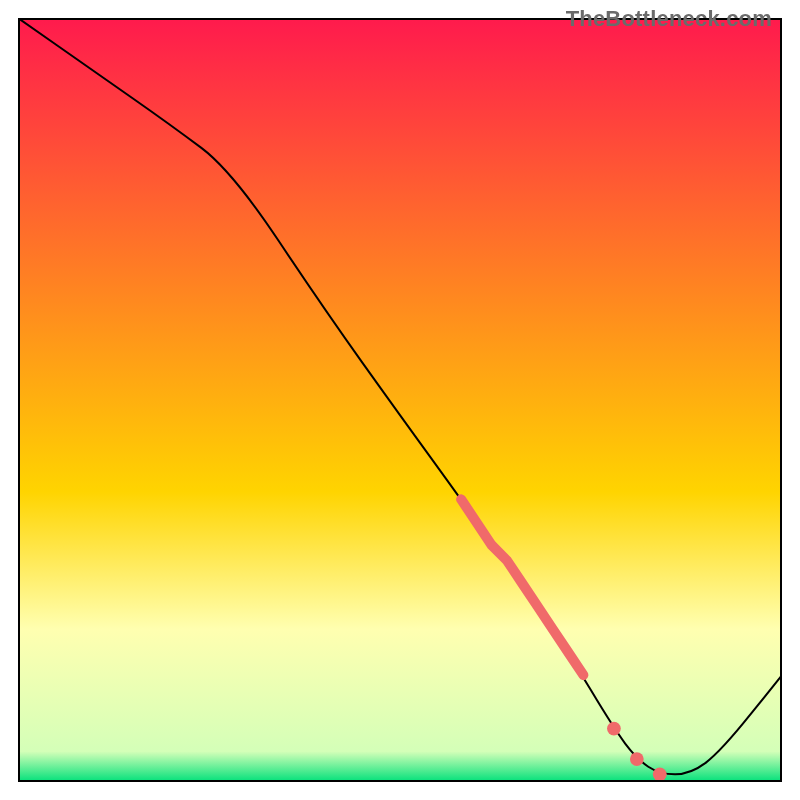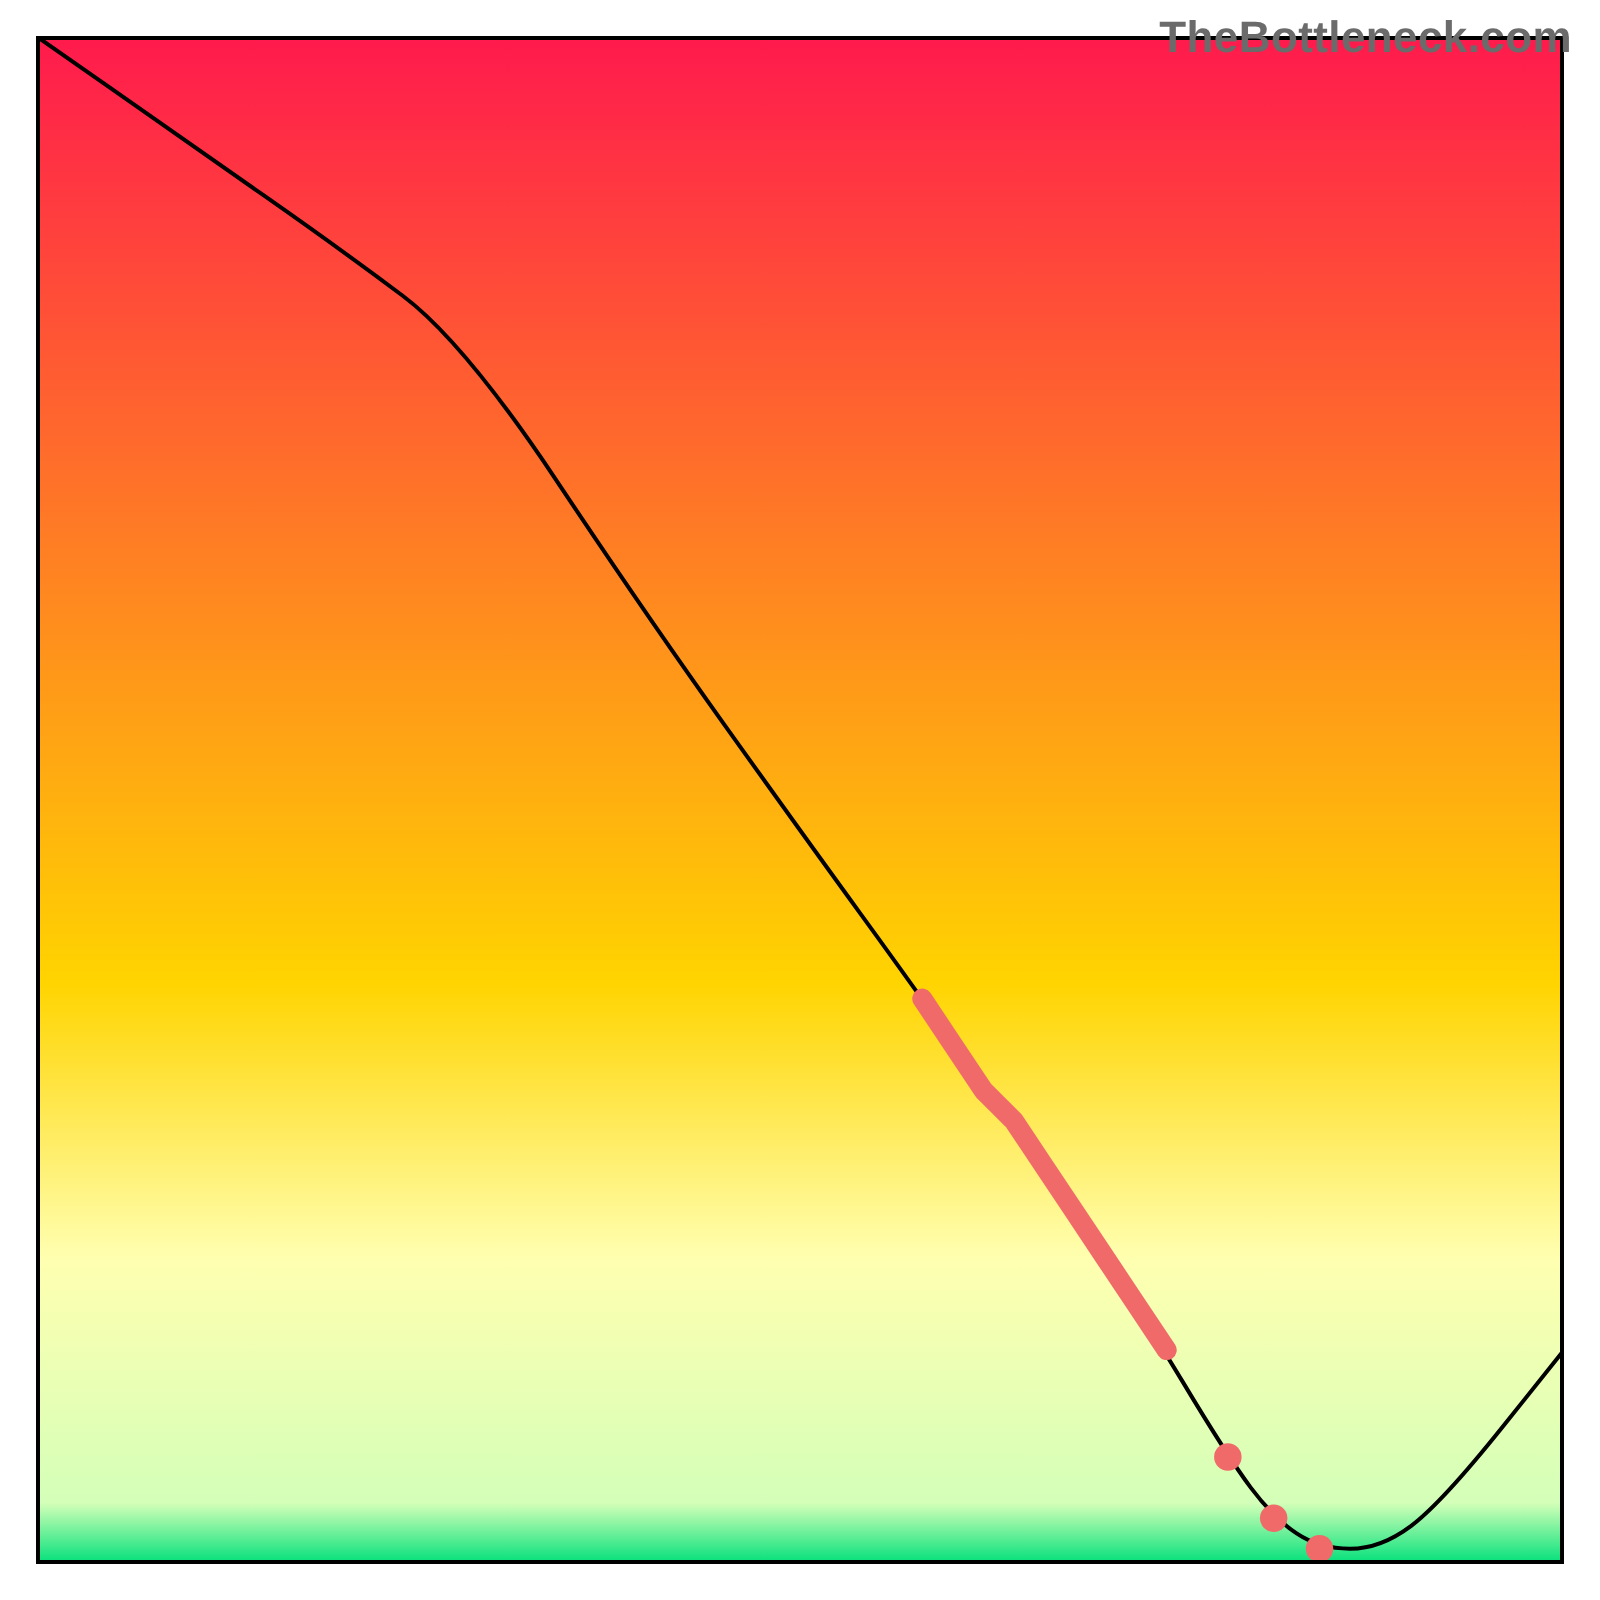--- a/index.html
+++ b/index.html
@@ -12,21 +12,21 @@
     font-family: Arial, Helvetica, sans-serif;
   }
   .stage {
     position: relative;
     width: 800px;
     height: 800px;
   }
   .watermark {
     position: absolute;
     top: 6px;
-    right: 14px;
+    right: 28px;
     font-size: 22px;
     font-weight: 600;
     color: #6b6b6b;
     letter-spacing: 0.2px;
     z-index: 4;
     user-select: none;
   }
   .plot-border {
     position: absolute;
     left: 18px;

